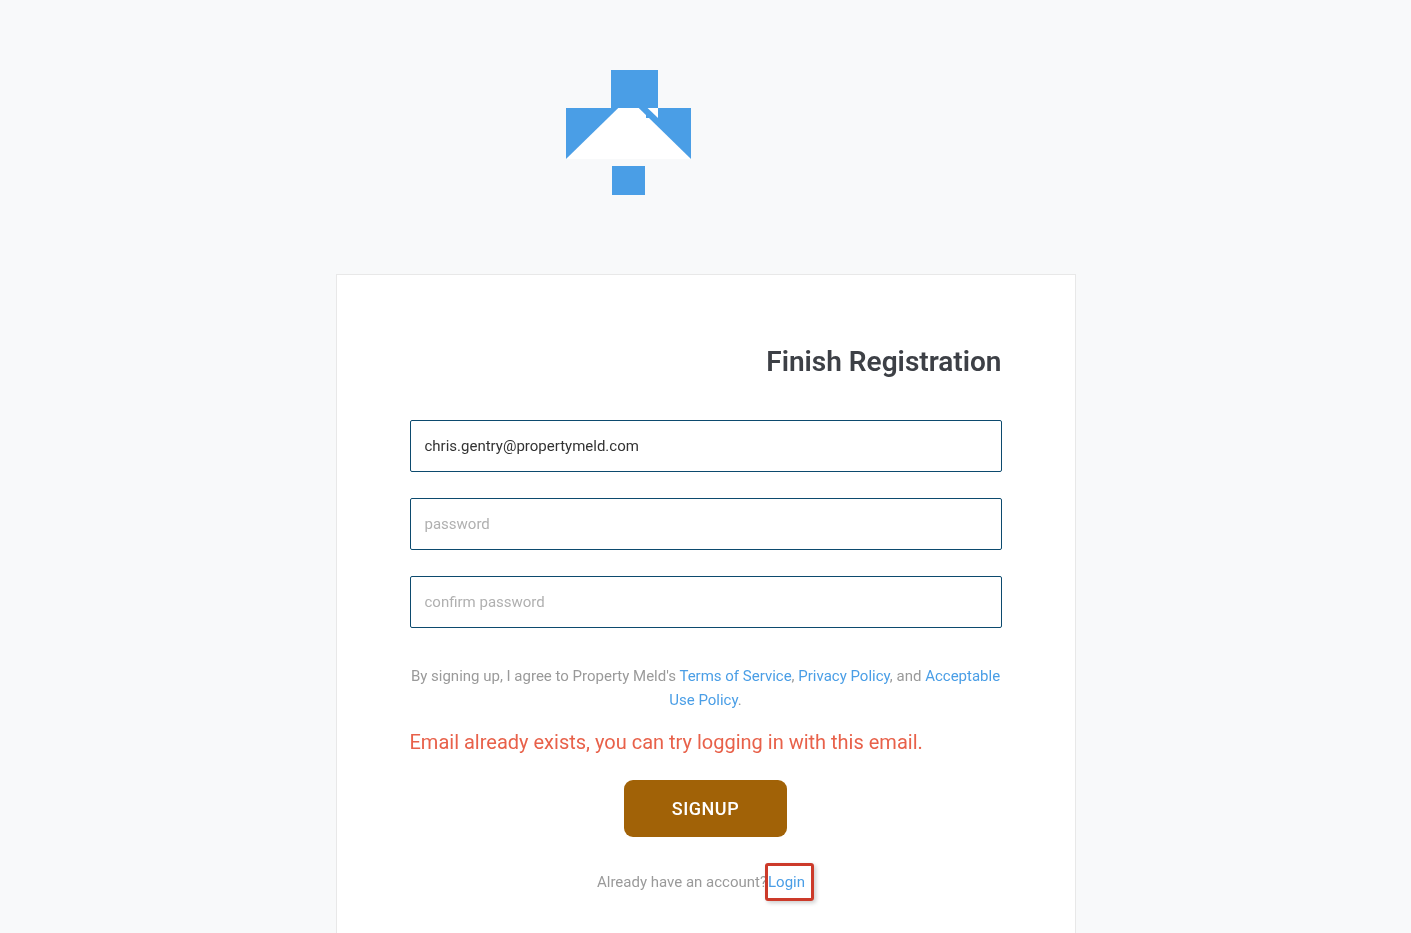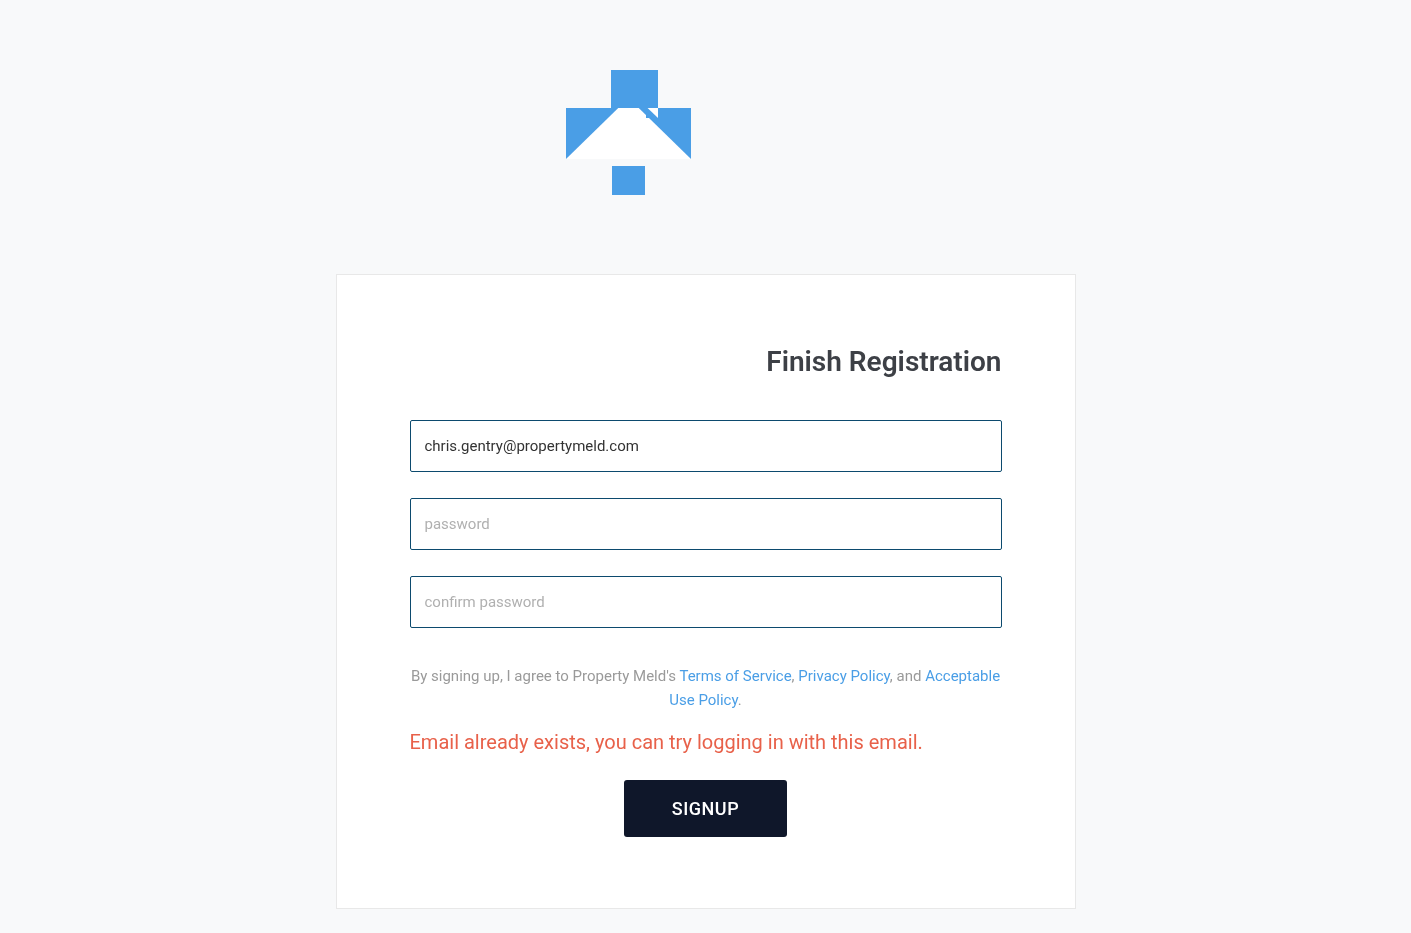--- a/index.html
+++ b/index.html
@@ -68,28 +68,28 @@
     }
     .error-message {
       color: #e8614a;
       font-size: 20px;
       margin-bottom: 26px;
       text-align: left;
     }
     .signup-button {
       display: block;
       margin: 0 auto 26px auto;
-      background-color: #0f172a;
+      background-color: #a16207;
       color: #ffffff;
       border: none;
       padding: 18px 48px;
       font-size: 18px;
       font-weight: 500;
       letter-spacing: 0.5px;
-      border-radius: 3px;
+      border-radius: 9px;
       cursor: pointer;
       font-family: inherit;
     }
     .login-text {
       text-align: center;
       font-size: 15px;
       color: #9a9a9a;
     }
     .login-link {
       color: #4a9ee6;
@@ -143,14 +143,17 @@
     <input type="password" class="form-input" placeholder="confirm password" style="">
 
     <p class="terms-text">
       <span>By signing up, I agree to Property Meld's </span><a class="terms-link">Terms of Service</a><span>, </span><a class="terms-link">Privacy Policy</a><span>, and </span><a class="terms-link">Acceptable Use Policy</a><span>.</span>
     </p>
 
     <p class="error-message">Email already exists, you can try logging in with this email.</p>
 
     <button class="signup-button">SIGNUP</button>
 
+    <p class="login-text">
+      <span>Already have an account?</span><span class="login-highlight"><a class="login-link"> Login</a></span>
+    </p>
   </div>
 </div>
 
 </body></html>

